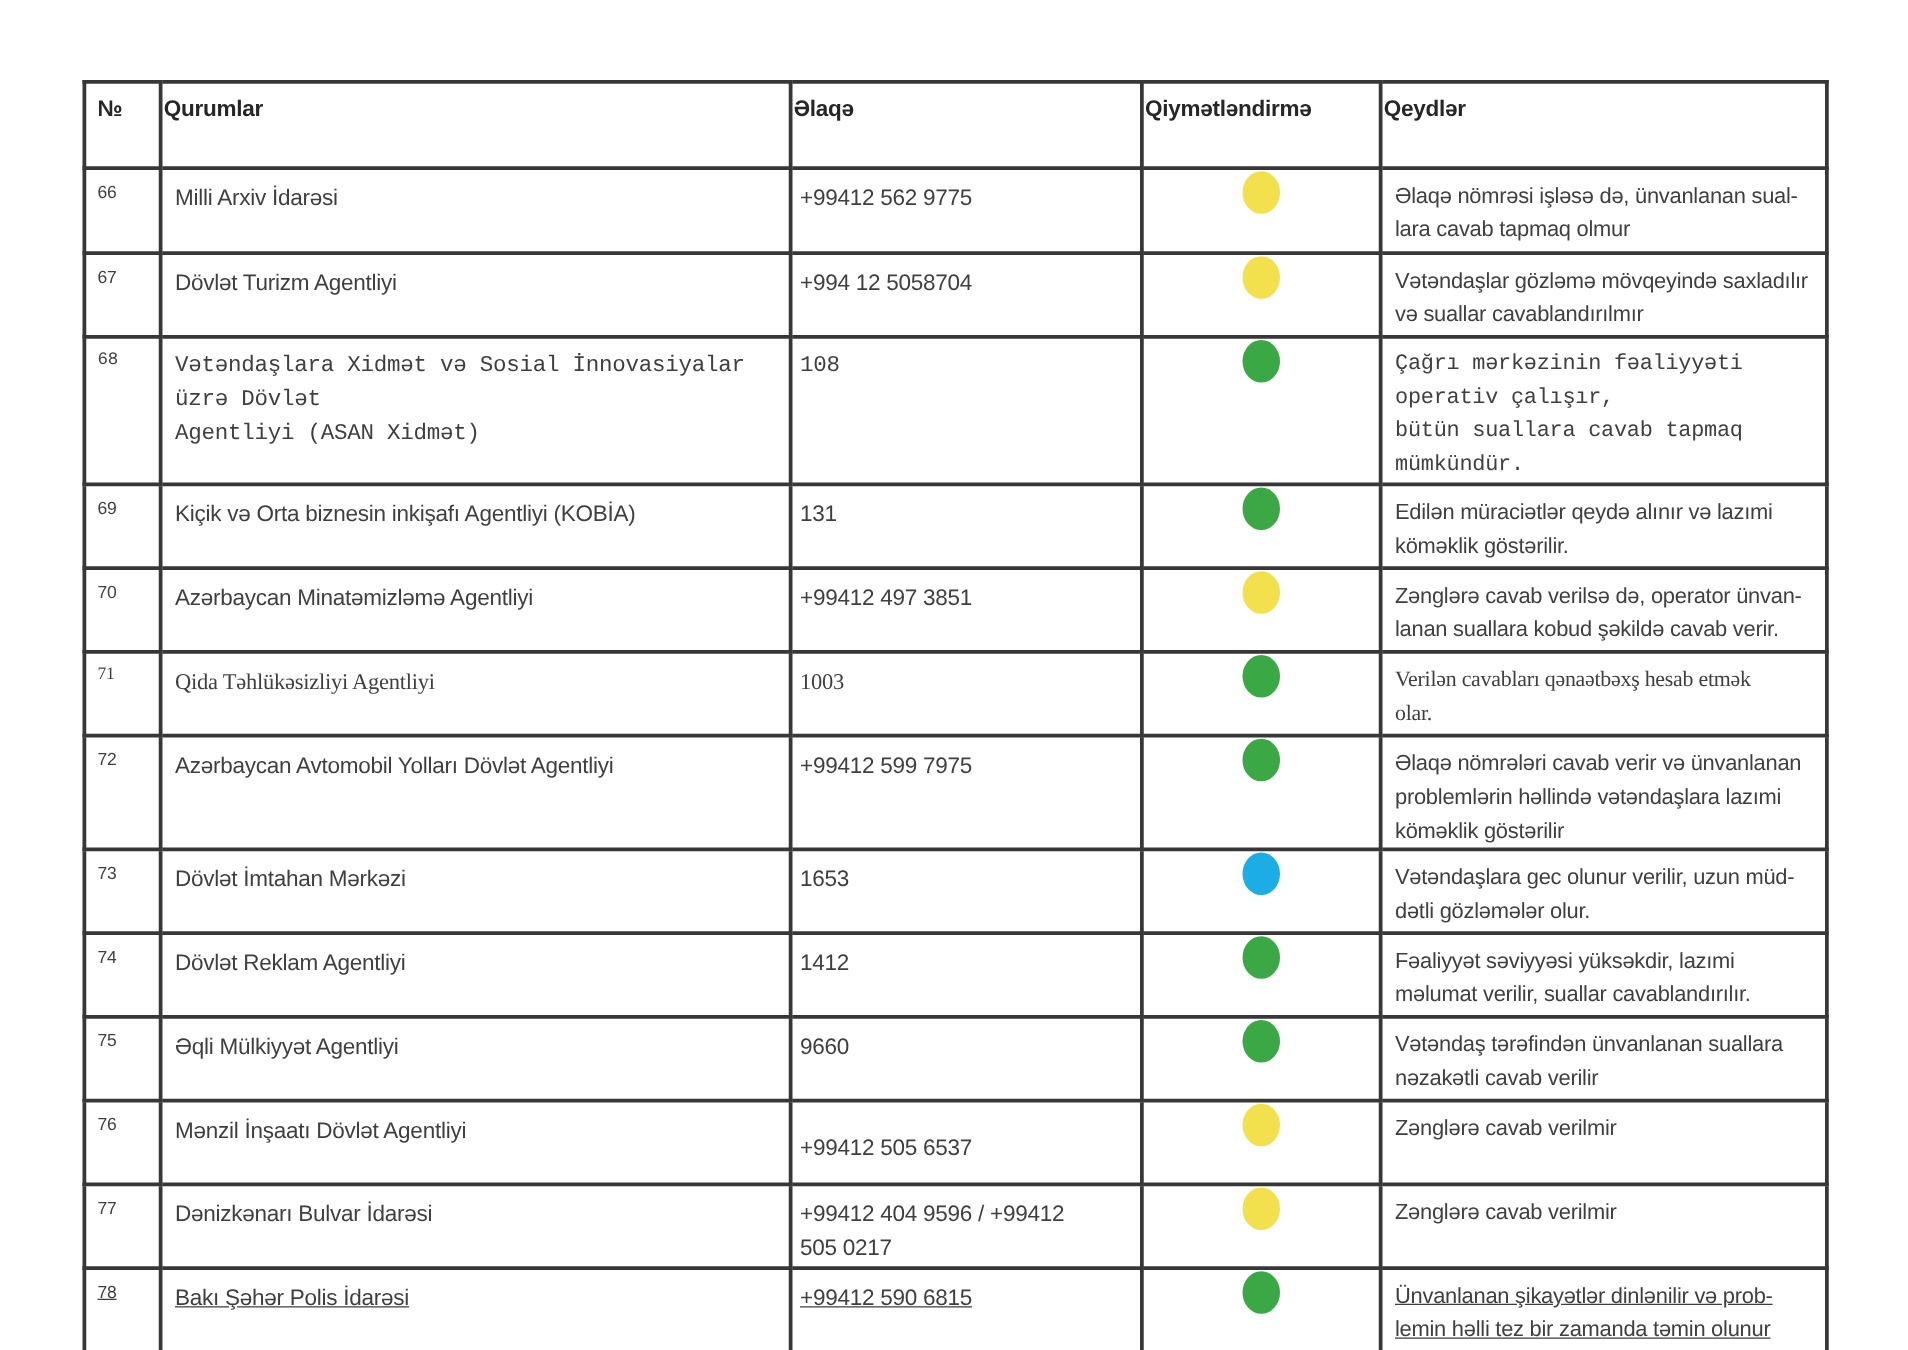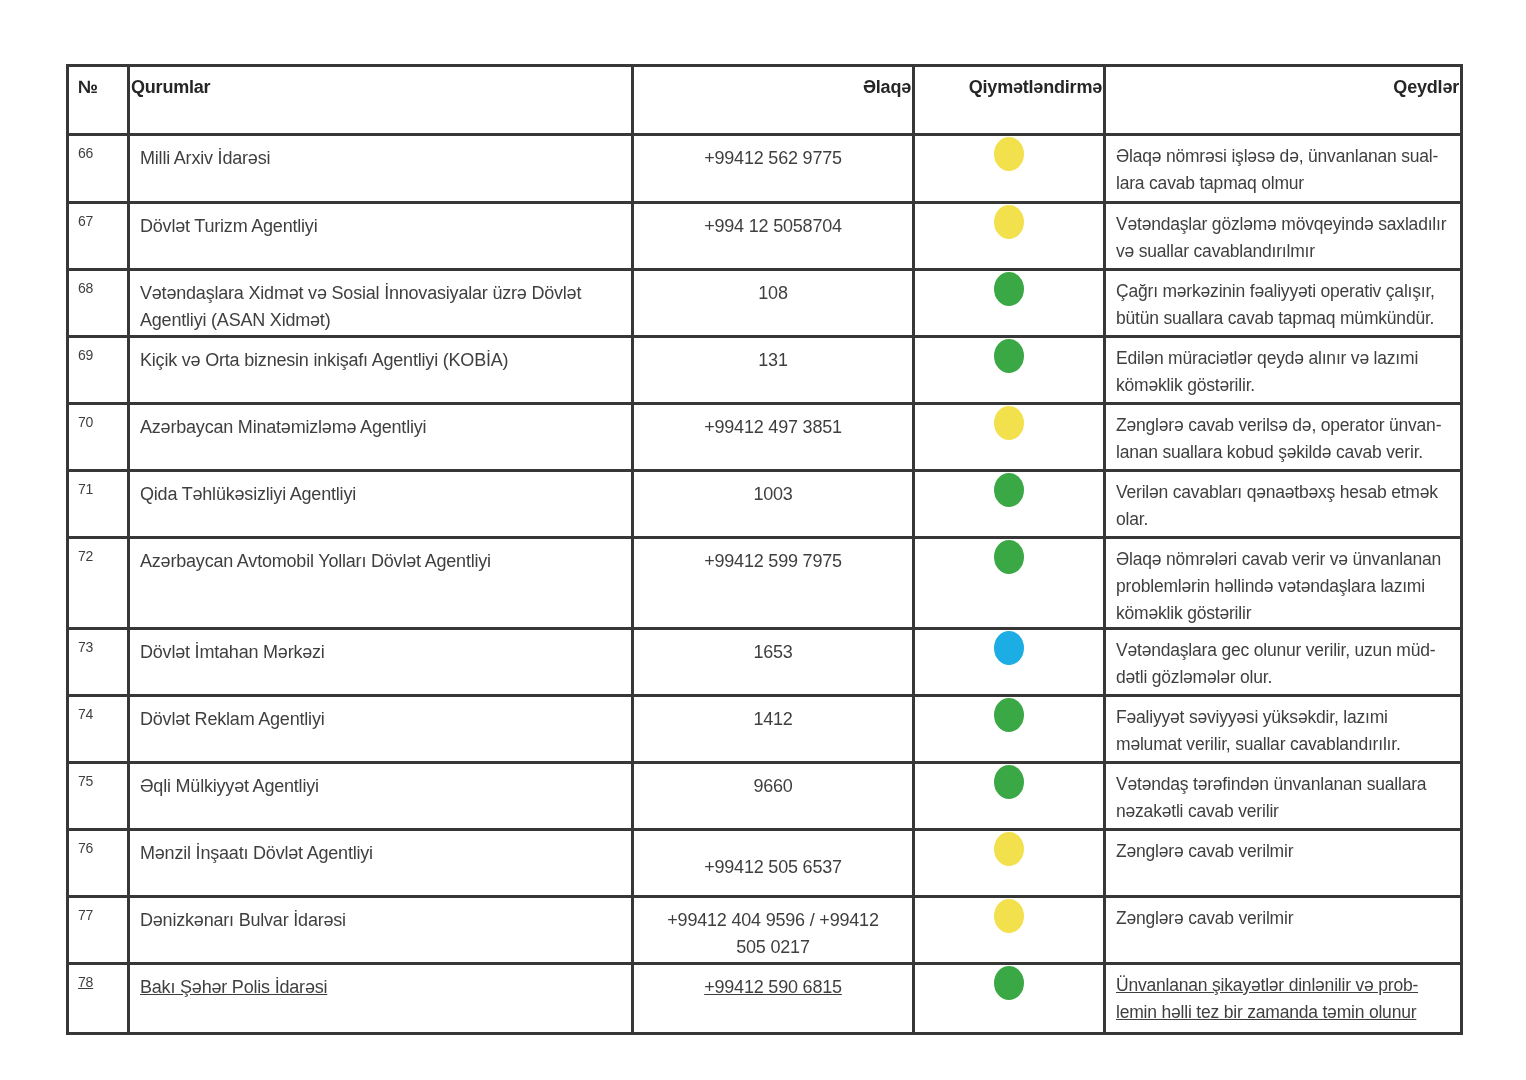--- a/index.html
+++ b/index.html
@@ -29,36 +29,36 @@
   }
   tr.header-row { height: 69px; }
   th {
     font-size: 18px;
     font-weight: bold;
     color: #262626;
     padding-top: 10px;
   }
   th.h-num   { text-align: left; padding-left: 9px; }
   th.h-qurum { text-align: left; }
-  th.h-elaqe, th.h-rating, th.h-qeyd { text-align: right; }
+  th.h-elaqe, th.h-rating, th.h-qeyd { text-align: left; }
 
   td.num {
     font-size: 14px;
     padding: 9px 0 0 9px;
   }
   td.qurum {
     font-size: 18px;
     line-height: 27px;
     padding: 9px 14px 0 10px;
     white-space: pre-line;
   }
   td.elaqe {
     font-size: 18px;
     line-height: 27px;
-    text-align: center;
+    text-align: left;
     padding: 9px 6px 0 6px;
     white-space: pre-line;
   }
   td.elaqe.low {
     vertical-align: bottom;
     padding-bottom: 14px;
   }
   td.rating {
     vertical-align: middle;
     text-align: center;
@@ -107,21 +107,21 @@
 lara cavab tapmaq olmur</td>
         </tr>
         <tr style="height: 67px;">
           <td class="num">67</td>
           <td class="qurum">Dövlət Turizm Agentliyi</td>
           <td class="elaqe">+994 12 5058704</td>
           <td class="rating"><span class="dot" style="background: rgb(242, 224, 76);"></span></td>
           <td class="qeyd">Vətəndaşlar gözləmə mövqeyində saxladılır
 və suallar cavablandırılmır</td>
         </tr>
-        <tr style="height: 67px;">
+        <tr style="height: 67px; font-family: Liberation Mono, monospace;">
           <td class="num">68</td>
           <td class="qurum">Vətəndaşlara Xidmət və Sosial İnnovasiyalar üzrə Dövlət
 Agentliyi (ASAN Xidmət)</td>
           <td class="elaqe">108</td>
           <td class="rating"><span class="dot" style="background: rgb(58, 168, 69);"></span></td>
           <td class="qeyd">Çağrı mərkəzinin fəaliyyəti operativ çalışır,
 bütün suallara cavab tapmaq mümkündür.</td>
         </tr>
         <tr style="height: 67px;">
           <td class="num">69</td>
@@ -132,21 +132,21 @@
 köməklik göstərilir.</td>
         </tr>
         <tr style="height: 67px;">
           <td class="num">70</td>
           <td class="qurum">Azərbaycan Minatəmizləmə Agentliyi</td>
           <td class="elaqe">+99412 497 3851</td>
           <td class="rating"><span class="dot" style="background: rgb(242, 224, 76);"></span></td>
           <td class="qeyd">Zənglərə cavab verilsə də, operator ünvan-
 lanan suallara kobud şəkildə cavab verir.</td>
         </tr>
-        <tr style="height: 67px;">
+        <tr style="height: 67px; font-family: Liberation Serif, serif;">
           <td class="num">71</td>
           <td class="qurum">Qida Təhlükəsizliyi Agentliyi</td>
           <td class="elaqe">1003</td>
           <td class="rating"><span class="dot" style="background: rgb(58, 168, 69);"></span></td>
           <td class="qeyd">Verilən cavabları qənaətbəxş hesab etmək
 olar.</td>
         </tr>
         <tr style="height: 84px;">
           <td class="num">72</td>
           <td class="qurum">Azərbaycan Avtomobil Yolları Dövlət Agentliyi</td>

